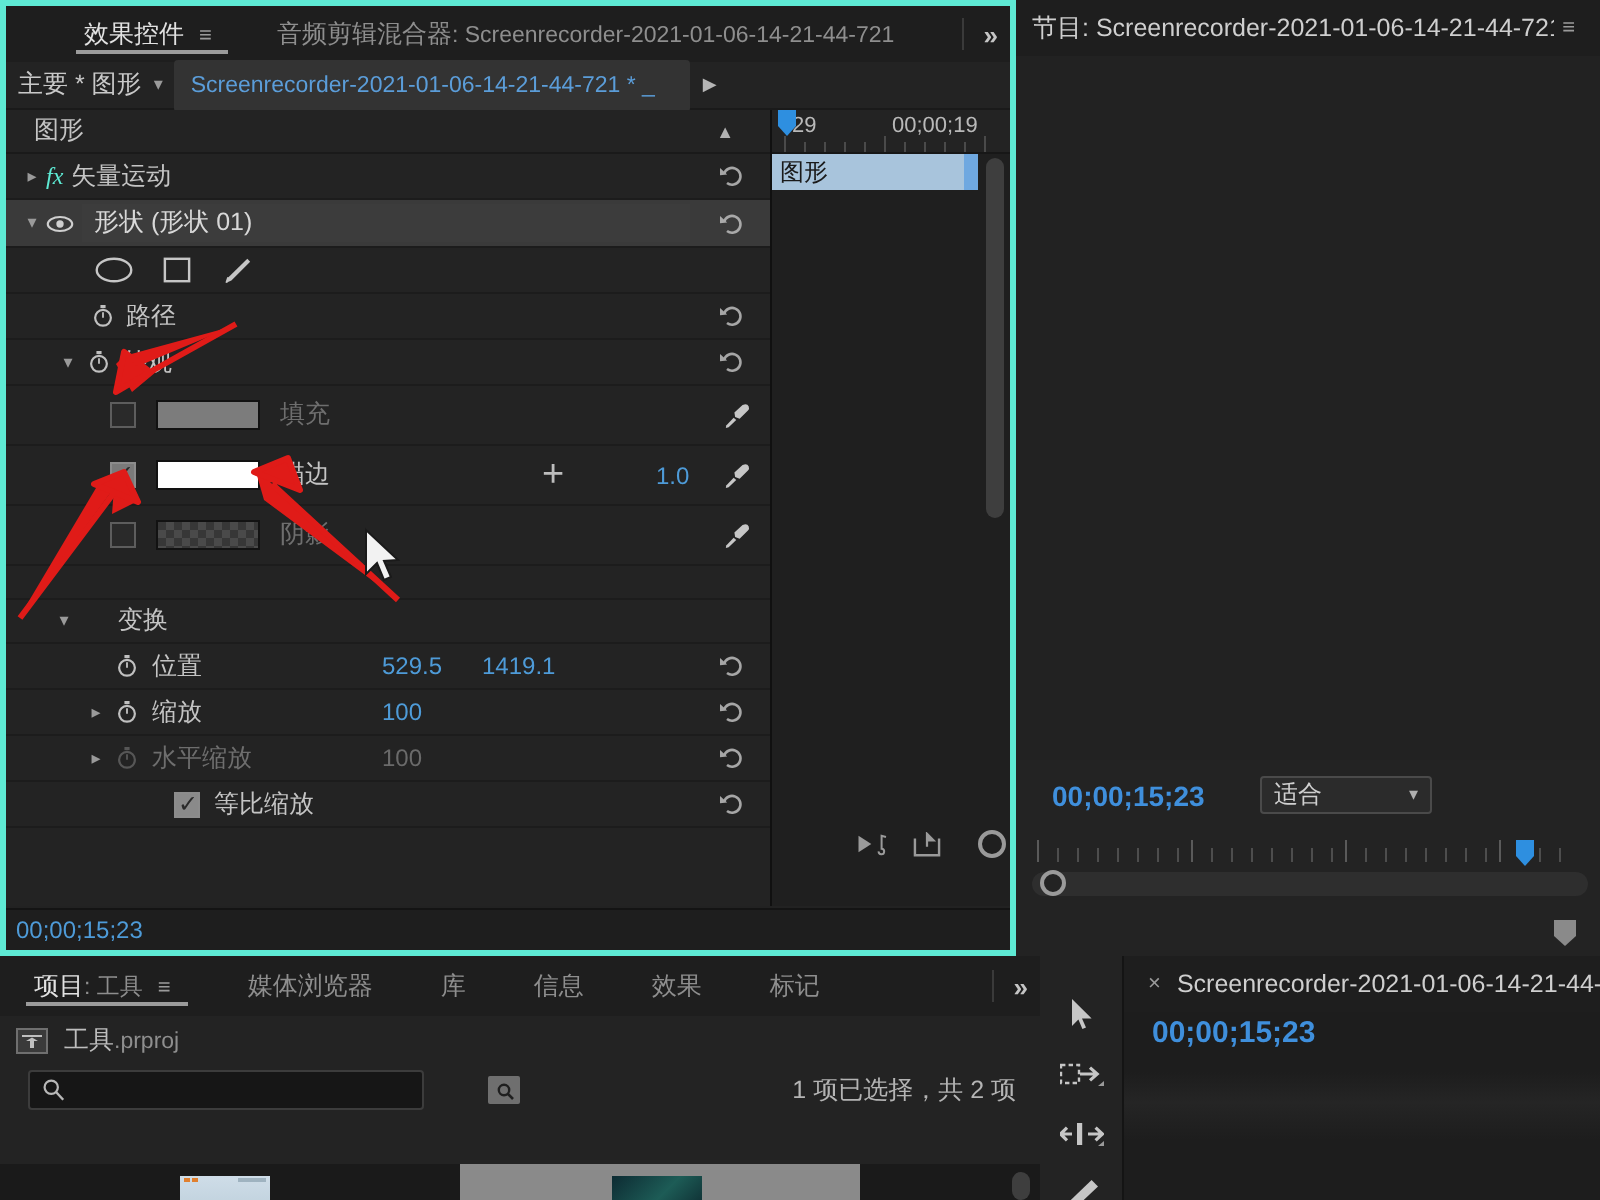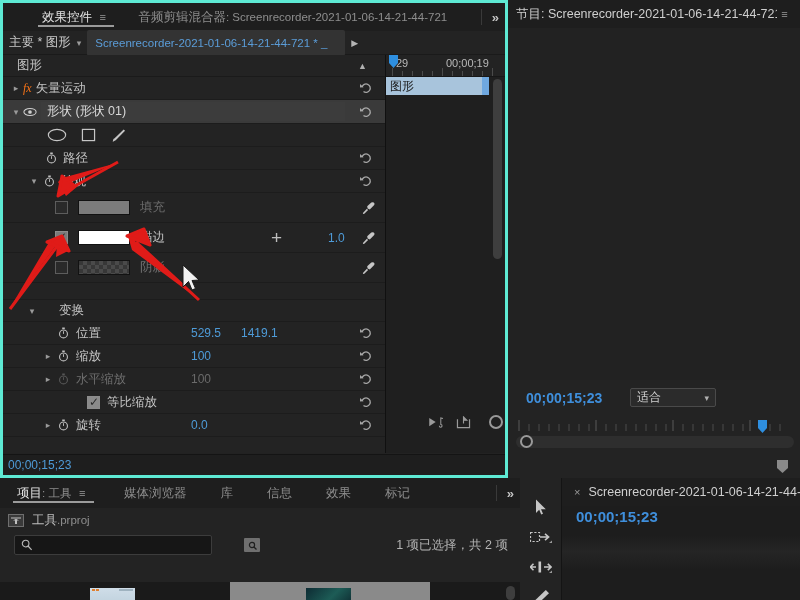--- a/index.html
+++ b/index.html
@@ -59,21 +59,21 @@
     width:14px; height:14px; opacity:.85;
   }
   .twisty { width:14px; text-align:center; color:#9a9a9a; font-size:9px; flex:none; }
   .twisty.open::before { content:"\25BE"; }
   .twisty.closed::before { content:"\25B8"; }
   .stopwatch { width:16px; flex:none; display:flex; align-items:center; justify-content:center; }
   .lbl { color:#c4c4c4; font-size:12.5px; white-space:nowrap; }
   .lbl.dim { color:#6e6e6e; }
   .val { color:#4e9bd8; font-size:12px; }
   .val.dim { color:#6a6a6a; }
-  .fxi { font-style:italic; font-family:"Liberation Serif",serif; color:#f97316; font-size:12px; margin-right:4px;}
+  .fxi { font-style:italic; font-family:"Liberation Serif",serif; color:#5eead4; font-size:12px; margin-right:4px;}
 
   .graphics-hdr {
     height:22px; display:flex; align-items:center; justify-content:space-between;
     padding:0 6px; background:#232323; border-bottom:1px solid #1a1a1a;
   }
   .shape-row-sel { background:#3a3a3a; }
   .namepill { background:#3c3c3c; height:19px; flex:1; margin-right:40px; display:flex; align-items:center; padding-left:6px; }
 
   .swatch { width:52px; height:15px; border:1px solid #121212; flex:none; }
   .swatch.fill { background:#7c7c7c; }
@@ -381,36 +381,20 @@
 
       <div class="row" style="padding-left:84px;gap:7px;">
         <span class="chk on blue"></span>
         <span class="lbl">等比缩放</span>
         <svg class="reset" viewBox="0 0 14 14">
           <path d="M3 6 A4.2 4.2 0 1 1 4.5 10.5" fill="none" stroke="#bdbdbd" stroke-width="1.3"></path>
           <path d="M1 3 L4.6 6.2 L1 6.6 Z" fill="#bdbdbd"></path>
         </svg>
       </div>
 
-      <div class="row" style="padding-left:38px;">
-        <span class="twisty closed"></span>
-        <span class="stopwatch">
-          <svg width="11" height="12" viewBox="0 0 12 13">
-            <circle cx="6" cy="7.5" r="4.3" fill="none" stroke="#c0c0c0" stroke-width="1.2"></circle>
-            <rect x="4.6" y="0.5" width="2.8" height="1.7" fill="#c0c0c0"></rect>
-            <line x1="6" y1="4.5" x2="6" y2="7.5" stroke="#c0c0c0" stroke-width="1"></line>
-          </svg>
-        </span>
-        <span class="lbl" style="margin-left:5px;">旋转</span>
-        <span class="val" style="position:absolute;left:188px;">0.0</span>
-        <svg class="reset" viewBox="0 0 14 14">
-          <path d="M3 6 A4.2 4.2 0 1 1 4.5 10.5" fill="none" stroke="#bdbdbd" stroke-width="1.3"></path>
-          <path d="M1 3 L4.6 6.2 L1 6.6 Z" fill="#bdbdbd"></path>
-        </svg>
-      </div>
 
     </div>
 
     <div id="ec-right">
       <div id="ec-ruler">
         <span class="ruler-label" style="left:10px;">29</span>
         <span class="ruler-label" style="left:60px;">00;00;19</span>
         <div class="tickrow">
           <div class="tick" style="left:6px;height:8px;"></div>
             <div class="tick" style="left:16px;height:5px;"></div>

